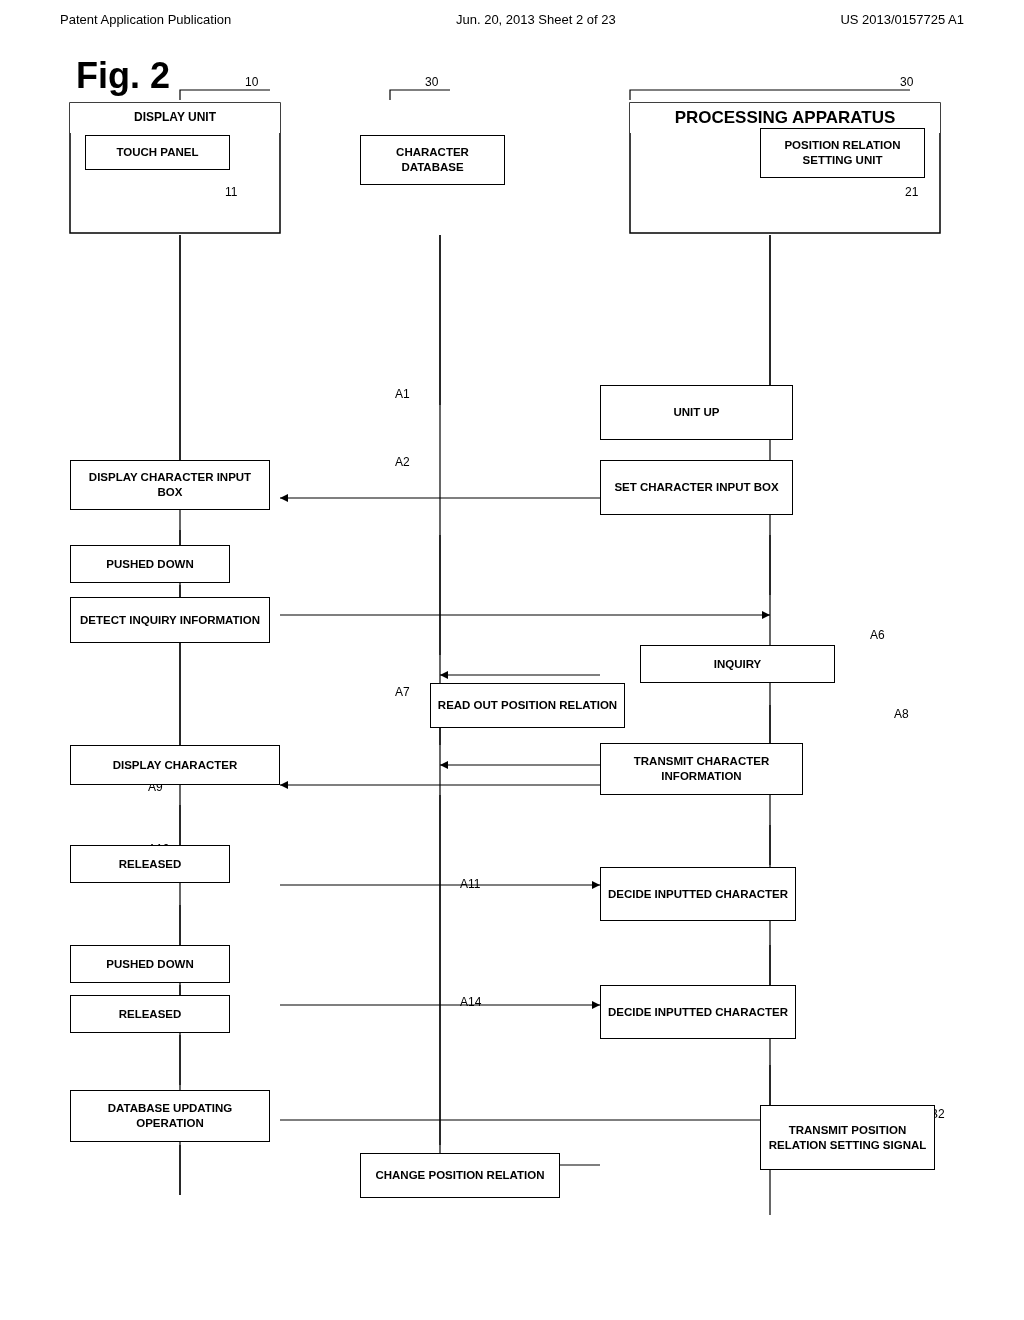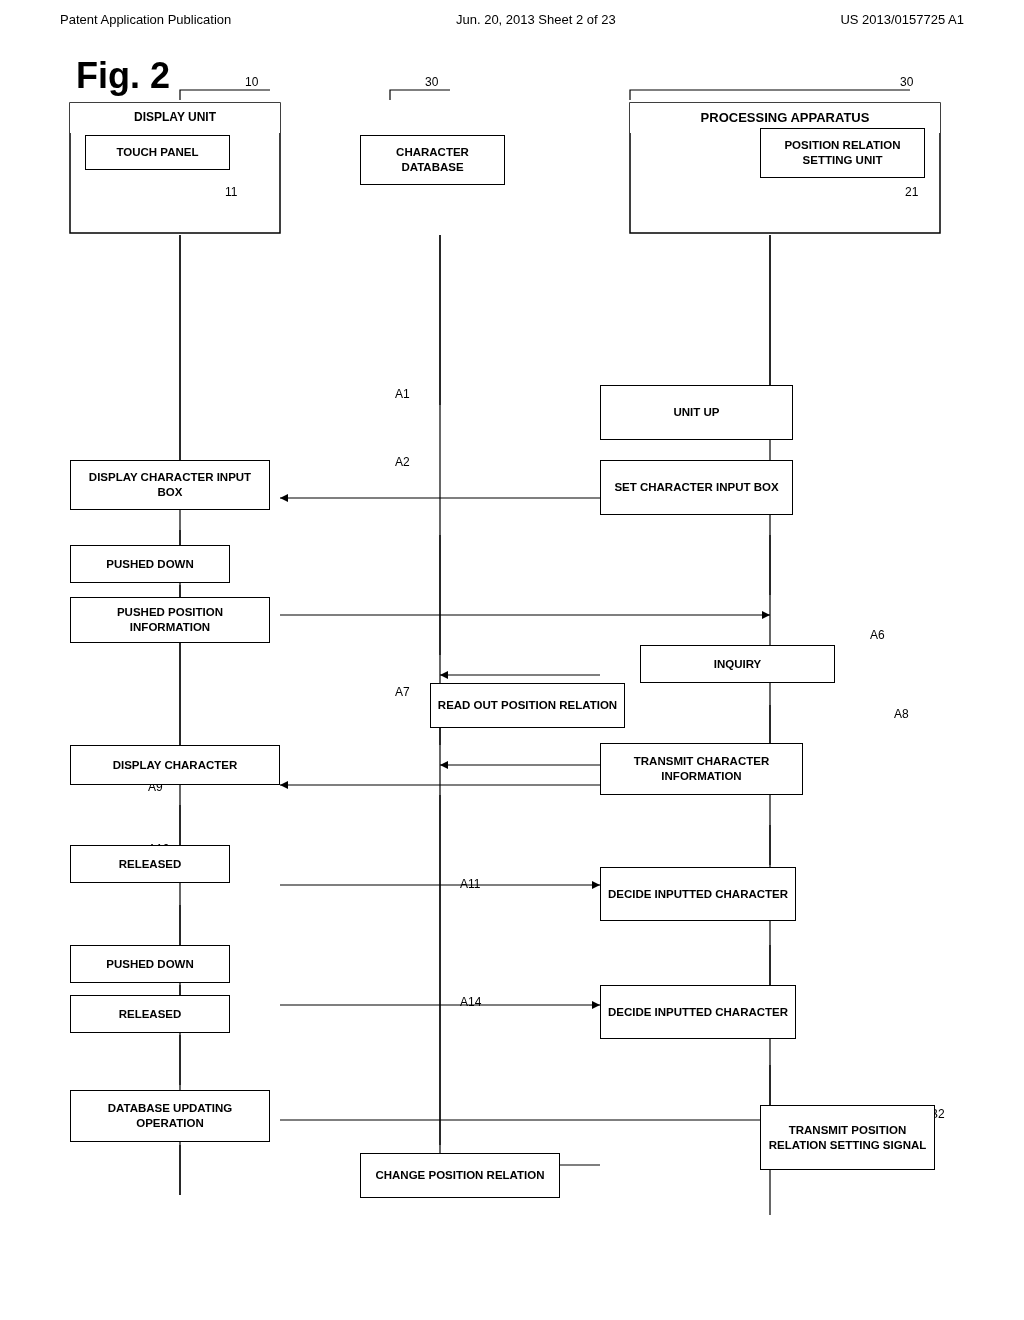--- a/index.html
+++ b/index.html
@@ -162,21 +162,21 @@
 
   <div class="annotation" style="top:140px; left:845px;">21</div>
 
   <div class="box" style="top:58px; left:10px; width:210px; height:30px; border:none; font-weight:bold; font-size:12px;">DISPLAY UNIT</div>
 
   <div class="box" style="top:90px; left:25px; width:145px; height:35px;">TOUCH PANEL</div>
 
   <div class="box" style="top:90px; left:300px; width:145px; height:50px;">CHARACTER
 DATABASE</div>
 
-  <div class="box" style="top:58px; left:570px; width:310px; height:30px; border:none; font-weight:bold; font-size:13px;">PROCESSING APPARATUS</div>
+  <div class="box" style="top:58px; left:570px; width:310px; height:30px; border:none; font-weight:bold; font-size:17px;">PROCESSING APPARATUS</div>
 
   <div class="box" style="top:83px; left:700px; width:165px; height:50px;">POSITION RELATION
 SETTING UNIT</div>
 
   <div class="annotation" style="top:342px; left:335px;">A1</div>
 
   <div class="box" style="top:340px; left:540px; width:193px; height:55px;">UNIT UP</div>
 
   <div class="annotation" style="top:410px; left:335px;">A2</div>
 
@@ -187,21 +187,21 @@
 
   <div class="box" style="top:415px; left:10px; width:200px; height:50px;">DISPLAY CHARACTER
 INPUT BOX</div>
 
   <div class="annotation" style="top:498px; left:88px;">A4</div>
 
   <div class="box" style="top:500px; left:10px; width:160px; height:38px;">PUSHED DOWN</div>
 
   <div class="annotation" style="top:550px; left:88px;">A5</div>
 
-  <div class="box" style="top:552px; left:10px; width:200px; height:46px;">PUSHED POSITION
+  <div class="box" style="top:552px; left:10px; width:200px; height:46px;">DETECT INQUIRY
 INFORMATION</div>
 
   <div class="annotation" style="top:583px; left:810px;">A6</div>
 
   <div class="box" style="top:600px; left:580px; width:195px; height:38px;">INQUIRY</div>
 
   <div class="annotation" style="top:640px; left:335px;">A7</div>
 
   <div class="box" style="top:638px; left:350px; width:195px; height:45px;margin-left:20px;">READ OUT POSITION
 RELATION</div>

